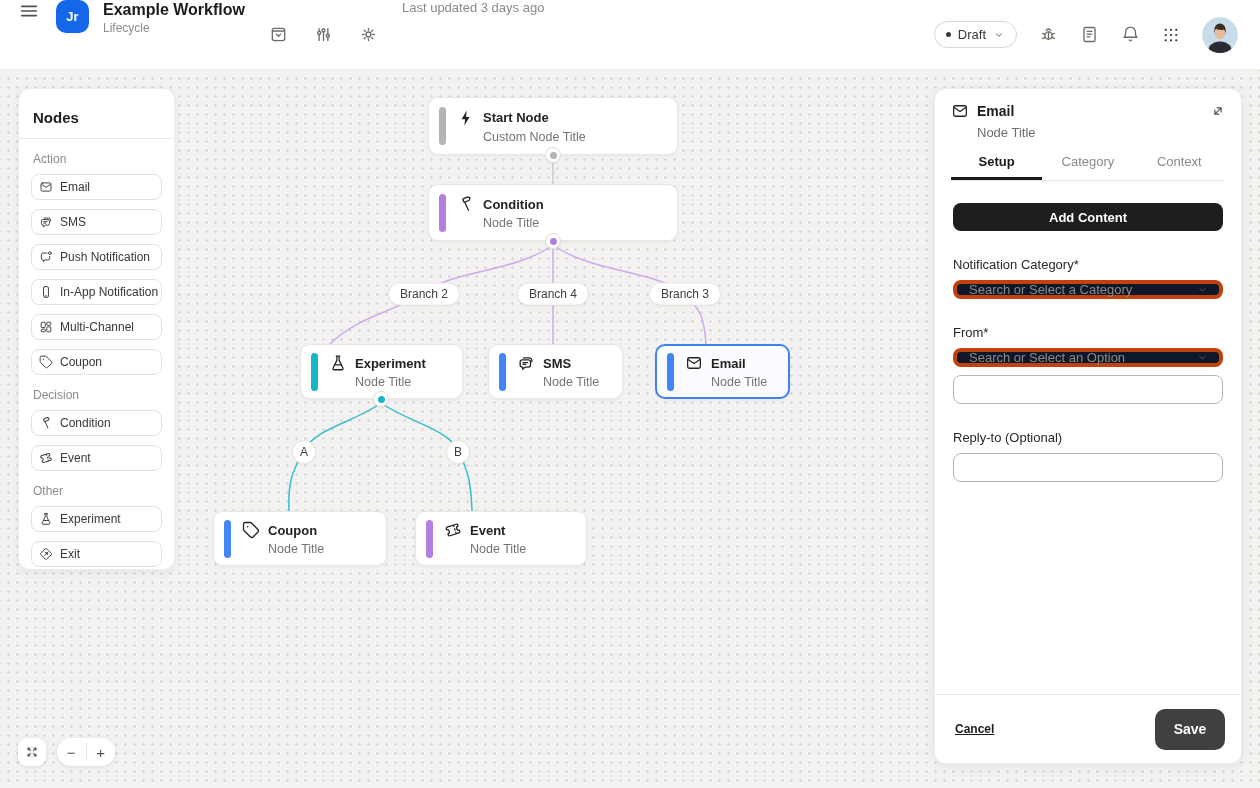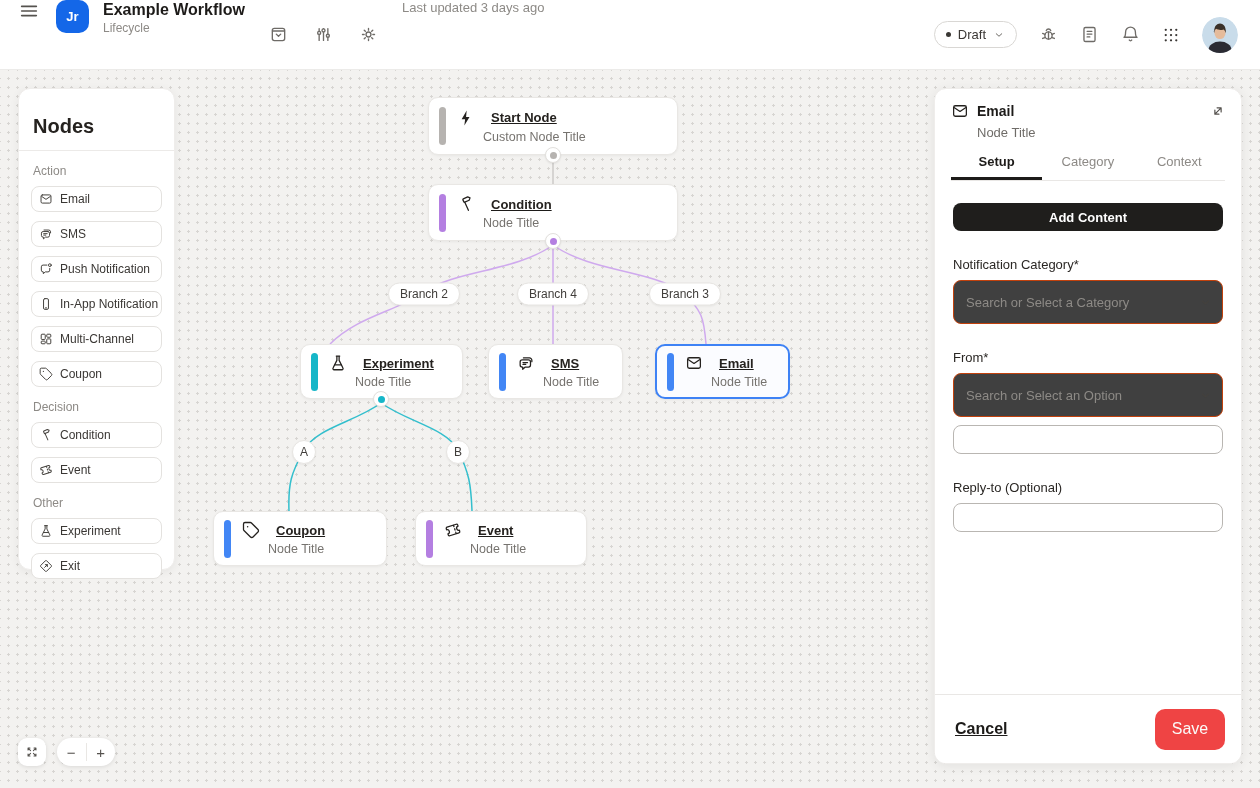--- a/index.html
+++ b/index.html
@@ -37,21 +37,21 @@
     background-image:radial-gradient(circle, #d7d5d2 1px, transparent 1.2px);
     background-size:9px 9px; background-position:4px 4px; }
   .edges { position:absolute; inset:0; width:100%; height:100%; fill:none;
     stroke-width:1.5px; pointer-events:none; }
 
   .node { position:absolute; background:#fff; border:1px solid #e9e7e4;
     border-radius:10px; box-shadow:0 1px 3px rgba(0,0,0,.05);
     display:flex; align-items:center; padding:0 12px 0 10px; cursor:pointer; z-index:5; }
   .node.selected { border:2px solid #3e82f5; background:#fbfcff; }
   .accent-bar { width:7px; height:38px; border-radius:4px; margin-right:11px; flex:none; }
-  .node-text .trow { display:flex; align-items:center; gap:16px;text-decoration:underline; }
+  .node-text .trow { display:flex; align-items:center; gap:8px; }
   .node-text .trow svg { width:18px; height:18px; color:#25221f; flex:none; }
   .node-title { font-size:13px; font-weight:bold; color:#25221f; }
   .node-sub { font-size:12.5px; color:#76736f; margin-top:3px; margin-left:26px; }
 
   .conn-dot { position:absolute; width:16px; height:16px; border-radius:50%;
     background:#fff; border:1px solid #e2e0dd; box-shadow:0 1px 2px rgba(0,0,0,.07);
     transform:translate(-50%,-50%); z-index:6;
     display:flex; align-items:center; justify-content:center; }
   .conn-dot i { width:7px; height:7px; border-radius:50%; display:block; }
 
@@ -59,22 +59,22 @@
     border:1px solid #e7e5e2; border-radius:12px; height:23px; line-height:21px;
     padding:0 11px; font-size:12px; color:#413e3b; box-shadow:0 1px 2px rgba(0,0,0,.05);
     z-index:6; white-space:nowrap; }
   .edge-label.circle { width:24px; height:24px; padding:0; border-radius:50%;
     text-align:center; line-height:22px; }
 
   
   .palette { position:absolute; left:18px; top:18px; width:157px; height:482px;
     background:#fff; border-radius:12px; border:1px solid #efedeb;
     box-shadow:0 2px 10px rgba(0,0,0,.06); z-index:10; padding:0 12px; }
-  .palette-title { font-size:20px; font-weight:bold; color:#25221f;
-    padding:26px 2px 12px; }
+  .palette-title { font-size:15px; font-weight:bold; color:#25221f;
+    padding:20px 2px 12px; }
   .palette-divider { height:1px; background:#eceae8; margin:0 -12px; }
   .section-label { font-size:12px; color:#8d8a86; margin:13px 2px 8px; }
   .palette-item { border:1px solid #e4e2df; border-radius:8px; height:26px;
     display:flex; align-items:center; gap:7px; padding:0 7px; margin-bottom:9px;
     font-size:12px; color:#3a3734; background:#fff; cursor:grab; white-space:nowrap; }
   .palette-item svg { width:14px; height:14px; color:#44413d; flex:none; }
 
   
   .inspector { position:absolute; left:934px; top:18px; width:308px; height:676px;
     background:#fff; border-radius:12px; border:1px solid #efedeb;
@@ -88,36 +88,36 @@
   .expand-btn svg { width:16px; height:16px; }
   .tabs { display:flex; margin-top:6px; border-bottom:1px solid #e9e7e5; }
   .tab { flex:1; text-align:center; font-size:13px; padding:8px 0 11px; color:#8d8a86;
     cursor:pointer; background:none; border:none; font-family:inherit; }
   .tab.active { color:#1d1b19; font-weight:bold; box-shadow:inset 0 -3px 0 #1d1b19; }
   .insp-body { padding:0 18px; }
   .add-content { margin-top:22px; width:100%; height:28px; border:none; border-radius:8px;
     background:#1f1e1c; color:#fff; font-size:13px; font-weight:bold; cursor:pointer;
     font-family:inherit; }
   .field-label { margin-top:26px; font-size:13px; color:#2a2724; }
-  .control { margin-top:8px; height:44px; border:1px solid #c2410c; border-radius:8px;
+  .control { margin-top:8px; height:19px; border:4px solid #c2410c; border-radius:8px;
     display:flex; align-items:center; padding:0 12px; font-size:13px; color:#8d8a86;
-    position:relative; background:#404040; cursor:pointer; }
+    position:relative; background:#0f172a; cursor:pointer; }
   .control svg { position:absolute; right:10px; width:13px; height:13px; color:#44413d; }
   .text-input { margin-top:8px; width:100%; height:29px; border:1px solid #b9b6b2;
     border-radius:8px; padding:0 12px; font-size:13px; font-family:inherit; color:#2a2724;
     background:#fff; }
   .helper { margin-top:10px; font-size:12px; color:#71706c; line-height:1.55; }
   .insp-footer { position:absolute; left:0; right:0; bottom:0; height:69px;
     border-top:1px solid #e9e7e5; background:#fff; display:flex; align-items:center;
     justify-content:space-between; padding:0 16px 0 20px; }
-  .cancel-link { font-size:16px; font-weight:bold; color:#1d1b19;
+  .cancel-link { font-size:12px; font-weight:bold; color:#1d1b19;
     text-decoration:underline; background:none; border:none; cursor:pointer;
     font-family:inherit; padding:0; }
   .save-btn { width:70px; height:41px; border:none; border-radius:10px;
-    background:#ef4444; color:#fbfaf8; font-size:16px; font-weight:normal;
+    background:#404040; color:#fbfaf8; font-size:14px; font-weight:bold;
     font-family:inherit; cursor:default; }
 
   
   .zoom-fit { position:absolute; left:18px; top:668px; width:28px; height:28px;
     background:#fff; border:none; border-radius:9px; box-shadow:0 1px 4px rgba(0,0,0,.1);
     color:#55524e; cursor:pointer; display:flex; align-items:center; justify-content:center; }
   .zoom-fit svg { width:14px; height:14px; }
   .zoom-pill { position:absolute; left:57px; top:668px; width:58px; height:28px;
     background:#fff; border-radius:14px; box-shadow:0 1px 4px rgba(0,0,0,.1);
     display:flex; z-index:10; overflow:hidden; }

